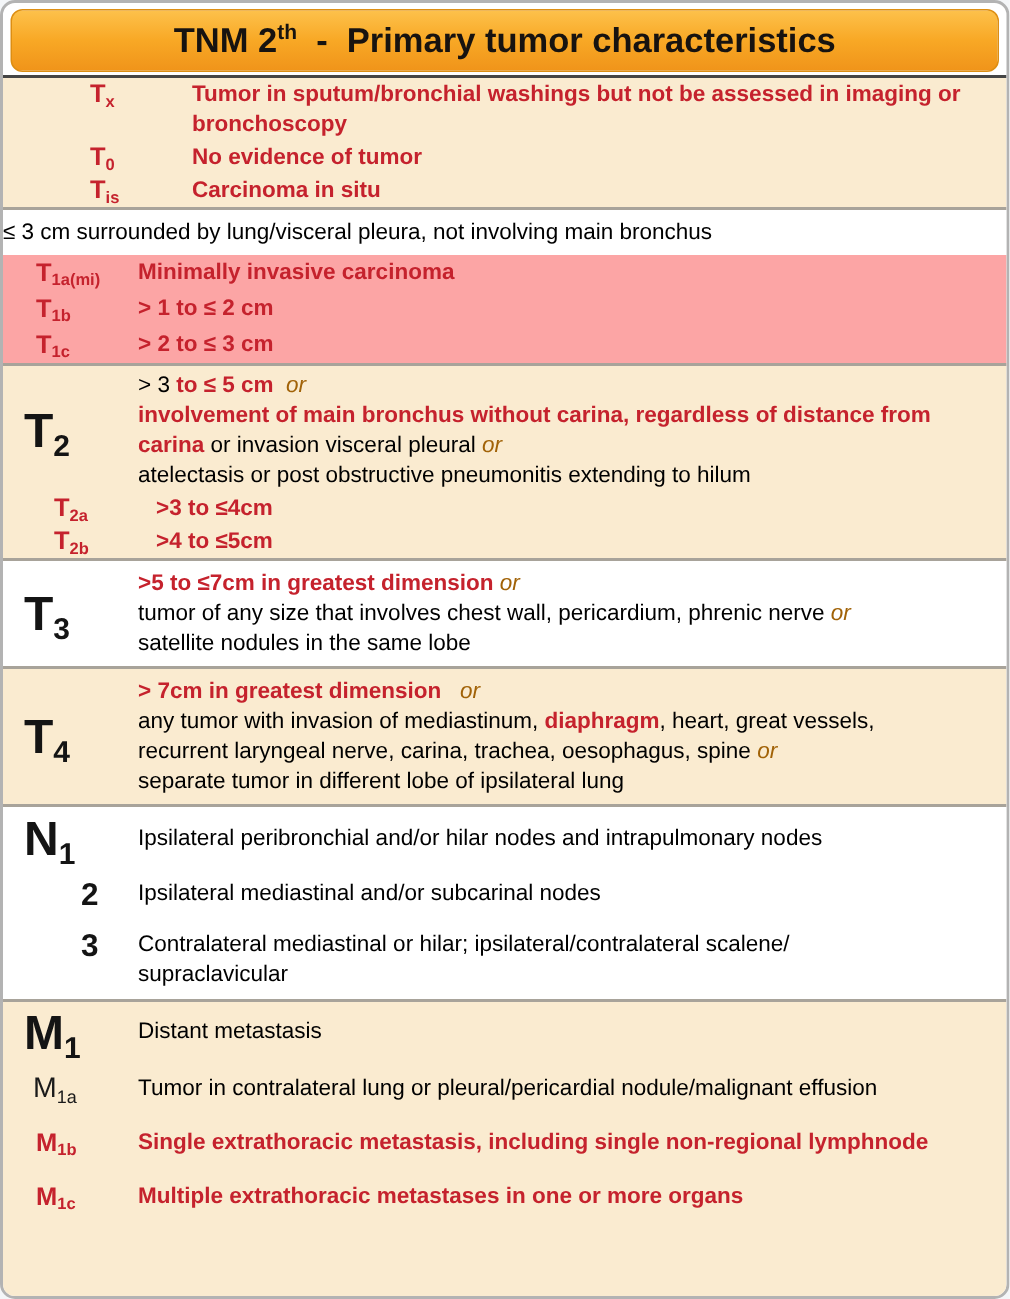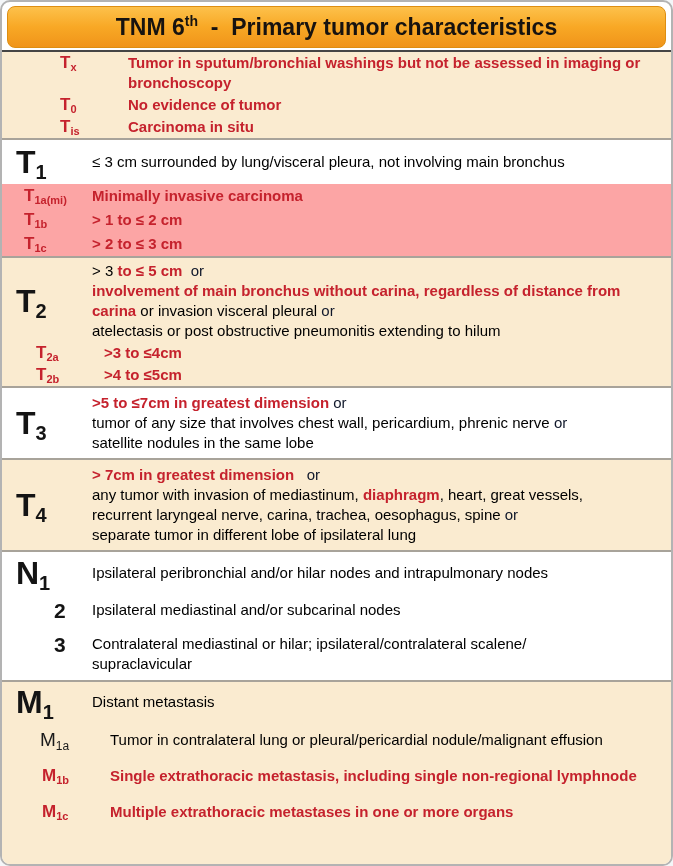--- a/index.html
+++ b/index.html
@@ -51,62 +51,61 @@
 
   .desc {
     flex:1 1 auto;
     padding-right:8px;
     font-size:15px; line-height:20px;
     color:#131313;
     white-space:pre-wrap;
   }
   .seg.red    { color:#c5222d; font-weight:bold; }
   .seg.black  { color:#000000; }
-  .seg.italic { color:#0f172a; }
+  .seg.italic { color:#a16207; font-style:italic; }
 
   
   [data-section-id="t-occult"] .row { padding:1px 0;margin-left:36px; }
   [data-section-id="t1"] { border-bottom:none; }
   [data-section-id="t1"] .row { padding:5px 0; align-items:center; }
   [data-section-id="t1-sub"] .row { padding:2px 0; }
   [data-section-id="t2"] .row { padding:1px 12px; }
   [data-section-id="t2"] .row:first-child { padding:3px 0 1px; align-items:center; }
   [data-section-id="t3"] .row { padding:5px 0; align-items:center; }
   [data-section-id="t4"] .row { padding:5px 0; align-items:center; }
   [data-section-id="n-stages"] .row { padding:6px 0; }
   [data-section-id="n-stages"] .row:first-child { padding:4px 0; align-items:center; }
-  [data-section-id="m-stages"] .row { padding:8px 18px; }
+  [data-section-id="m-stages"] .row { padding:8px 0; }
   [data-section-id="m-stages"] .row:first-child { padding:3px 0; align-items:center; }
 </style>
 </head>
 <body>
 
 <div class="page">
   <div class="header">
-    <div class="title"><span>TNM 6</span><sup>th</sup><span>  -  Primary tumor characteristics</span></div>
+    <div class="title"><span>TNM 2</span><sup>th</sup><span>  -  Primary tumor characteristics</span></div>
   </div>
   <div class="header-rule"></div>
   <div class="table-body">
       <div class="section theme-cream" data-section-id="t-occult">
         <div class="row">
           <div class="label small-red"><span>T</span><sub>x</sub></div>
           <div class="desc"><span class="seg red">Tumor in sputum/bronchial washings but not be assessed in imaging or</span><br><span class="seg red">bronchoscopy</span></div>
         </div>
         <div class="row">
           <div class="label small-red"><span>T</span><sub>0</sub></div>
           <div class="desc"><span class="seg red">No evidence of tumor</span></div>
         </div>
         <div class="row">
           <div class="label small-red"><span>T</span><sub>is</sub></div>
           <div class="desc"><span class="seg red">Carcinoma in situ</span></div>
         </div>
       </div>
       <div class="section theme-white" data-section-id="t1">
         <div class="row">
-          <div class="label big"><span>T</span><sub>1</sub></div>
           <div class="desc"><span class="seg black">≤ 3 cm surrounded by lung/visceral pleura, not involving main bronchus</span></div>
         </div>
       </div>
       <div class="section theme-pink" data-section-id="t1-sub">
         <div class="row">
           <div class="label small-red"><span>T</span><sub>1a(mi)</sub></div>
           <div class="desc"><span class="seg red">Minimally invasive carcinoma</span></div>
         </div>
         <div class="row">
           <div class="label small-red"><span>T</span><sub>1b</sub></div>

